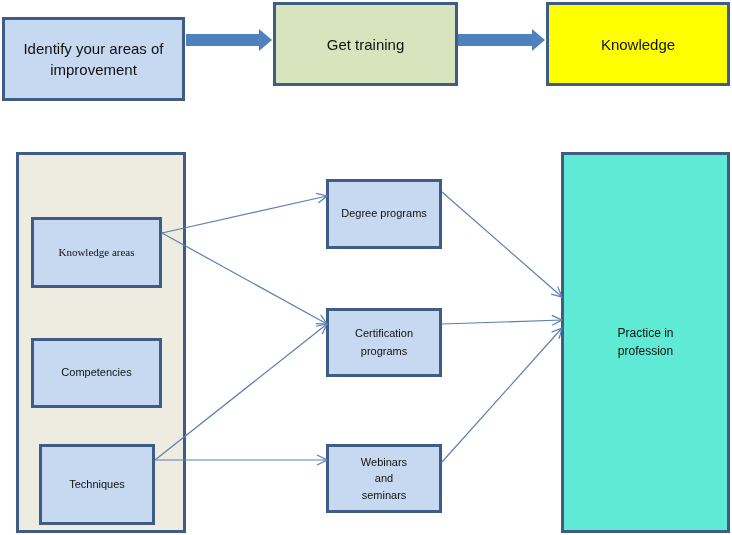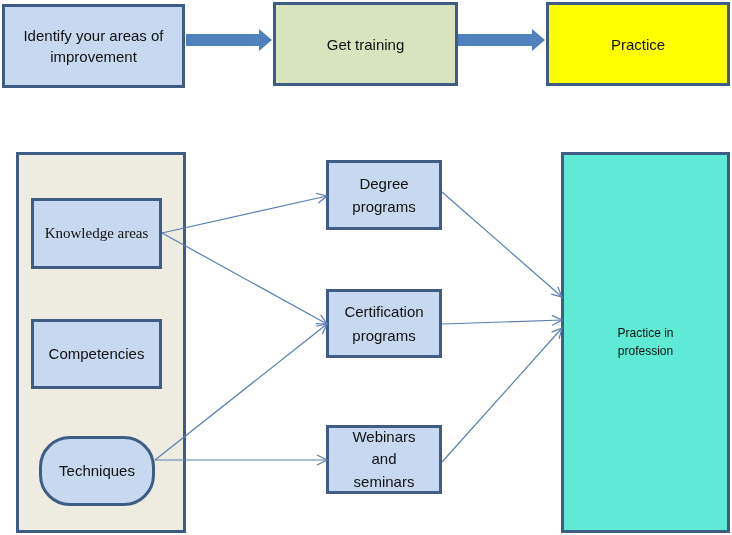--- a/index.html
+++ b/index.html
@@ -24,59 +24,59 @@
       justify-content: center;
       text-align: center;
       line-height: 1.4;
     }
     .top { font-size: 15px; }
     .blue { background: #c6d9f1; }
     .green { background: #d7e4bd; }
     .yellow { background: #ffff00; }
     .container { background: #eeece1; }
     .practice { background: #5eead4; font-size: 12px; line-height: 1.45; }
-    .small { font-size: 15px; line-height: 1.55; }
+    .small { font-size: 11px; line-height: 1.55; margin-top: 19px; }
     svg.connectors {
       position: absolute;
       left: 0; top: 0;
       width: 732px; height: 535px;
       pointer-events: none;
     }
   </style>
 </head>
 <body>
 
-<div class="box blue top" style="left:2px; top:4px; width:183px; height:84px; padding:0 4px;">
+<div class="box blue top" style="left:2px; top:17px; width:183px; height:84px; padding:0 4px;">
   <span>Identify your areas of improvement</span>
 </div>
 
 <svg class="connectors">
   <polygon points="186,34 259,34 259,29 272,40 259,51 259,46 186,46" fill="#4f81bd"></polygon>
   <polygon points="458,34 532,34 532,29 545,40 532,51 532,46 458,46" fill="#4f81bd"></polygon>
 </svg>
 
 <div class="box green top" style="left:273px; top:2px; width:185px; height:84px;">
   <span>Get training</span>
 </div>
 
 <div class="box yellow top" style="left:546px; top:2px; width:184px; height:84px;">
-  <span>Practice</span>
+  <span>Knowledge</span>
 </div>
 
 <div class="box container" style="left:16px; top:152px; width:170px; height:381px;"></div>
 
 <div class="box blue small" style="left:31px; top:198px; width:131px; height:71px; padding:0 6px;font-family:Liberation Serif, serif;">
   <span>Knowledge areas</span>
 </div>
 
 <div class="box blue small" style="left:31px; top:319px; width:131px; height:70px;">
   <span>Competencies</span>
 </div>
 
-<div class="box blue small" style="left:39px; top:436px; width:116px; height:70px;border-radius:31px;">
+<div class="box blue small" style="left:39px; top:425px; width:116px; height:81px;">
   <span>Techniques</span>
 </div>
 
 <div class="box blue small" style="left:326px; top:160px; width:116px; height:70px; padding:0 8px;">
   <span>Degree programs</span>
 </div>
 
 <div class="box blue small" style="left:326px; top:289px; width:116px; height:69px; padding:0 4px;text-align:center;">
   <span>Certification programs</span>
 </div>

